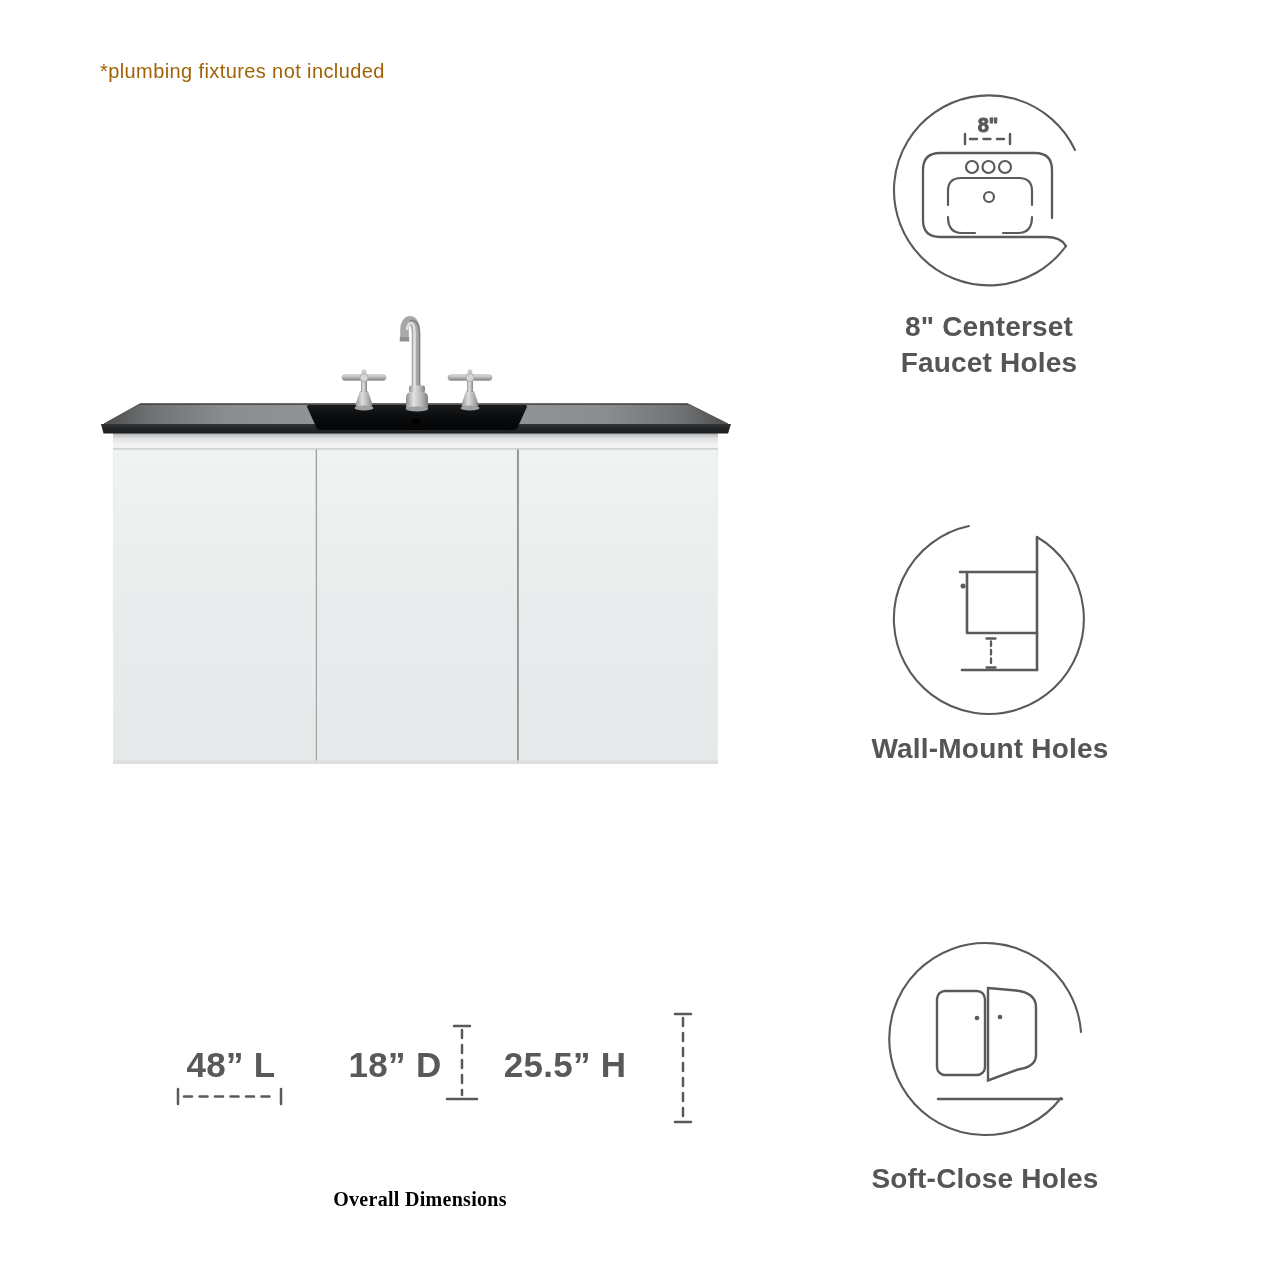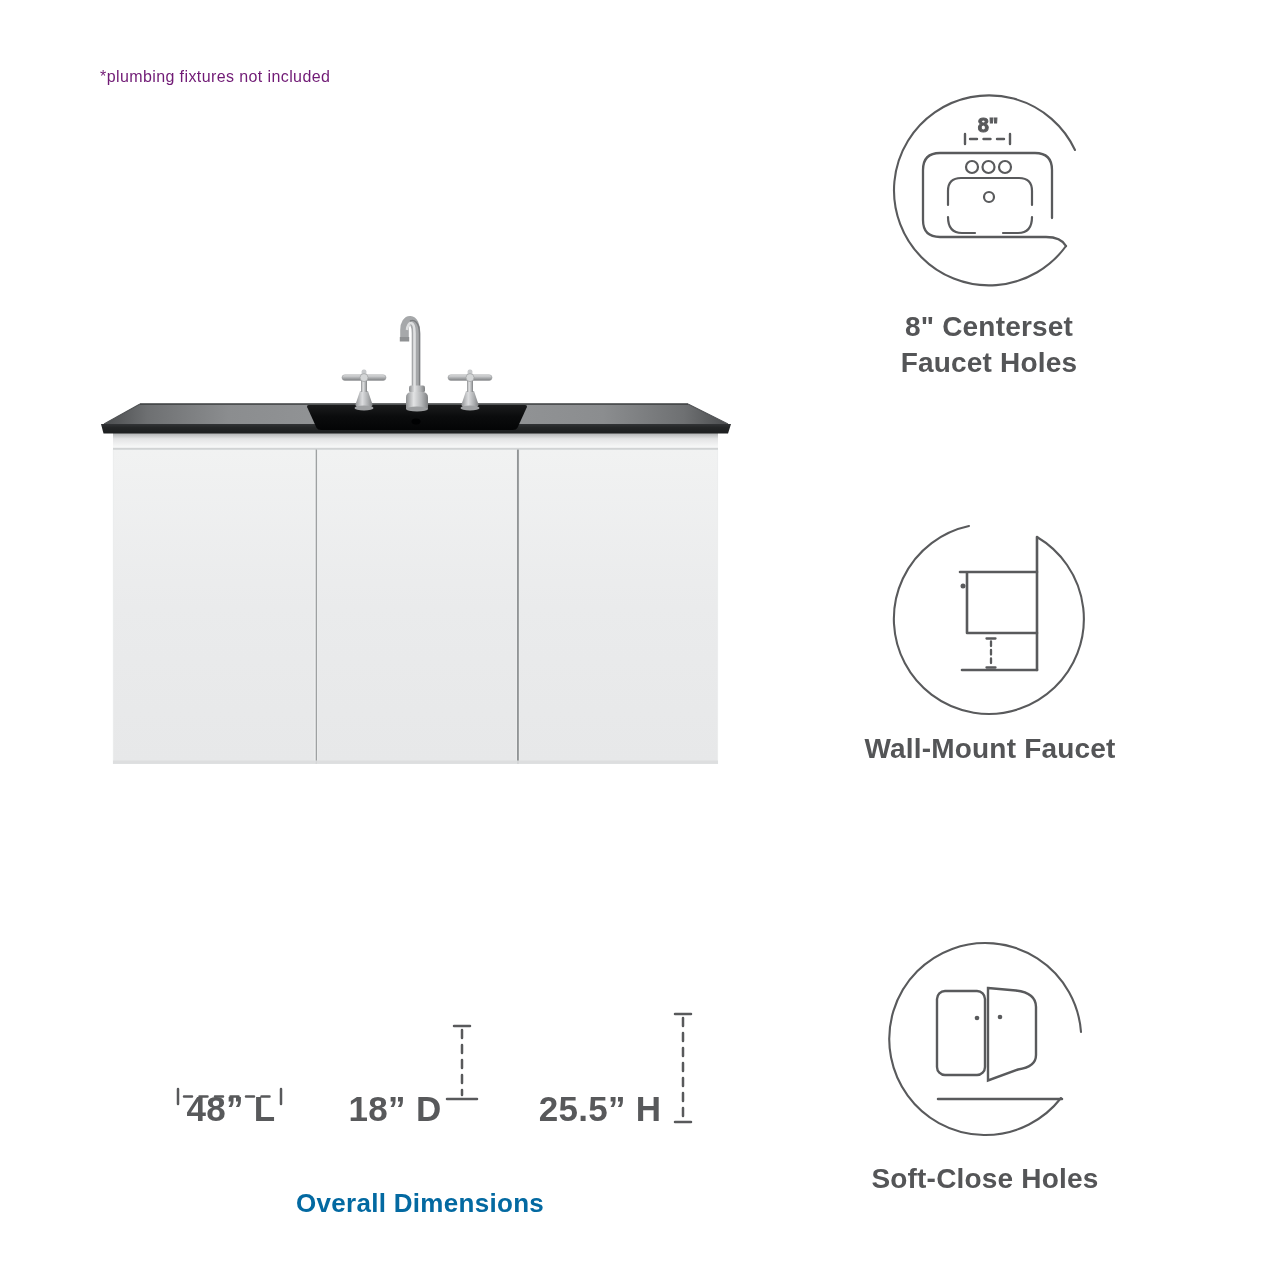--- a/index.html
+++ b/index.html
@@ -2,33 +2,33 @@
 <html><head>
 <meta charset="utf-8">
 <style>
   html,body{margin:0;padding:0;}
   body{
     width:1280px;height:1280px;position:relative;background:#ffffff;overflow:hidden;
     font-family:"Liberation Sans", sans-serif;
   }
   .abs{position:absolute;}
   .note{
-    left:100px;top:68px;font-size:16px;font-weight:400;color:#701a75;letter-spacing:.4px;
+    left:100px;top:60px;font-size:20px;font-weight:400;color:#a16207;letter-spacing:.4px;
   }
   .feature-label{
     transform:translateX(-50%);text-align:center;font-weight:700;font-size:28px;
     line-height:36px;color:#545557;letter-spacing:.2px;white-space:nowrap;
   }
   .dim-value{
     transform:translateX(-50%);font-weight:700;font-size:35px;color:#58595b;
-    letter-spacing:.3px;white-space:nowrap;top:1045px;margin-top:44px;
+    letter-spacing:.3px;white-space:nowrap;top:1045px;
   }
   .dim-caption{
-    transform:translateX(-50%);font-weight:700;font-size:26px;color:#0369a1;
-    letter-spacing:.3px;white-space:nowrap;left:420px;top:1188px;
+    transform:translateX(-50%);font-weight:700;font-size:20px;color:#000000;
+    letter-spacing:.3px;white-space:nowrap;left:420px;top:1188px;font-family:Liberation Serif, serif;
   }
   svg{display:block;}
   .icon-stroke{stroke:#595a5c;fill:none;}
   text.mini-dim{
     font-family:"Liberation Sans", sans-serif;font-size:20px;font-weight:700;fill:#58595b;
   }
 </style>
 </head>
 <body>
 
@@ -168,40 +168,40 @@
     <path d="M 969,526 A 95,95 0 1 0 1037,537" stroke-width="2.1"></path>
     <path d="M 1037,537 L 1037,670" stroke-width="2.6"></path>
     <path d="M 962,670 L 1037,670" stroke-width="2.6"></path>
     <path d="M 960,572 L 1037,572 M 967,572 L 967,633 M 967,633 L 1037,633" stroke-width="2.6"></path>
     <path d="M 986.5,638.5 L 995.5,638.5 M 986.5,667.5 L 995.5,667.5" stroke-width="2.3"></path>
     <path d="M 991,641.5 L 991,664.5" stroke-width="2.3" stroke-dasharray="4.5 4"></path>
   </g>
   <circle cx="963" cy="586" r="2.5" fill="#595a5c" stroke="none"></circle>
 </svg>
 <div class="abs feature-label" style="left:990px;top:731px">
-  <div>Wall-Mount Faucet</div>
+  <div>Wall-Mount Holes</div>
 </div>
 
 <svg class="abs icon-stroke" style="left:880px;top:935px" width="210" height="210" viewBox="880 935 210 210">
   <g stroke="#595a5c" fill="none" stroke-linecap="round">
     <path d="M 1081,1032 A 96,96 0 1 0 1061,1098" stroke-width="2.1"></path>
     <path d="M 938,1099 L 1062,1099" stroke-width="2.5"></path>
     <rect x="937" y="991" width="48" height="84" rx="8" stroke-width="2.4"></rect>
     <path d="M 988,988 L 1016,990.5 Q 1036,993 1036,1007 L 1036,1055 Q 1036,1067 1018,1069.5 L 988,1080.5 Z" stroke-width="2.4"></path>
   </g>
   <circle cx="977" cy="1018" r="2.3" fill="#595a5c" stroke="none"></circle>
   <circle cx="1000" cy="1017" r="2.3" fill="#595a5c" stroke="none"></circle>
 </svg>
 <div class="abs feature-label" style="left:985px;top:1161px">
   <div>Soft-Close Holes</div>
 </div>
 
 <div class="abs dim-value" style="left:231px">48” L</div>
 <div class="abs dim-value" style="left:395px">18” D</div>
-<div class="abs dim-value" style="left:600px">25.5” H</div>
+<div class="abs dim-value" style="left:565px">25.5” H</div>
 
 <svg class="abs" style="left:150px;top:1000px" width="600" height="140" viewBox="150 1000 600 140">
   <g stroke="#58595b" fill="none" stroke-linecap="round">
 
     <path d="M 178,1089 L 178,1104 M 281,1089 L 281,1104" stroke-width="2.5"></path>
     <path d="M 184,1096.5 L 276,1096.5" stroke-width="2.5" stroke-dasharray="8 7.5"></path>
 
     <path d="M 454,1026 L 470,1026" stroke-width="2.5"></path>
     <path d="M 462,1030 L 462,1095" stroke-width="2.5" stroke-dasharray="8 7"></path>
     <path d="M 447,1099 L 477,1099" stroke-width="2.5"></path>

